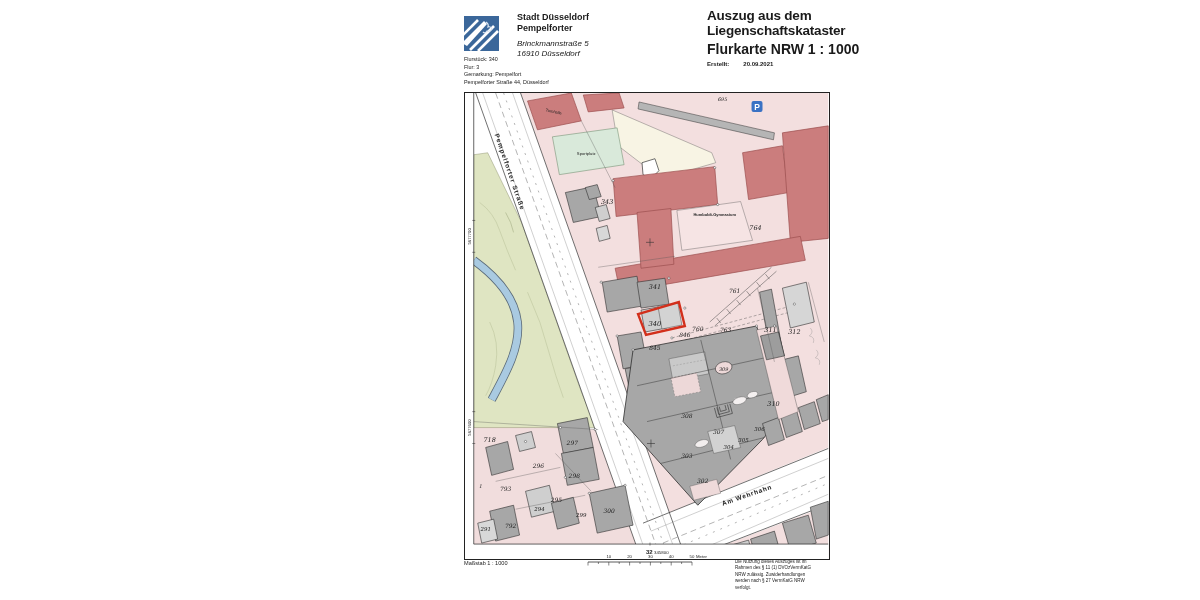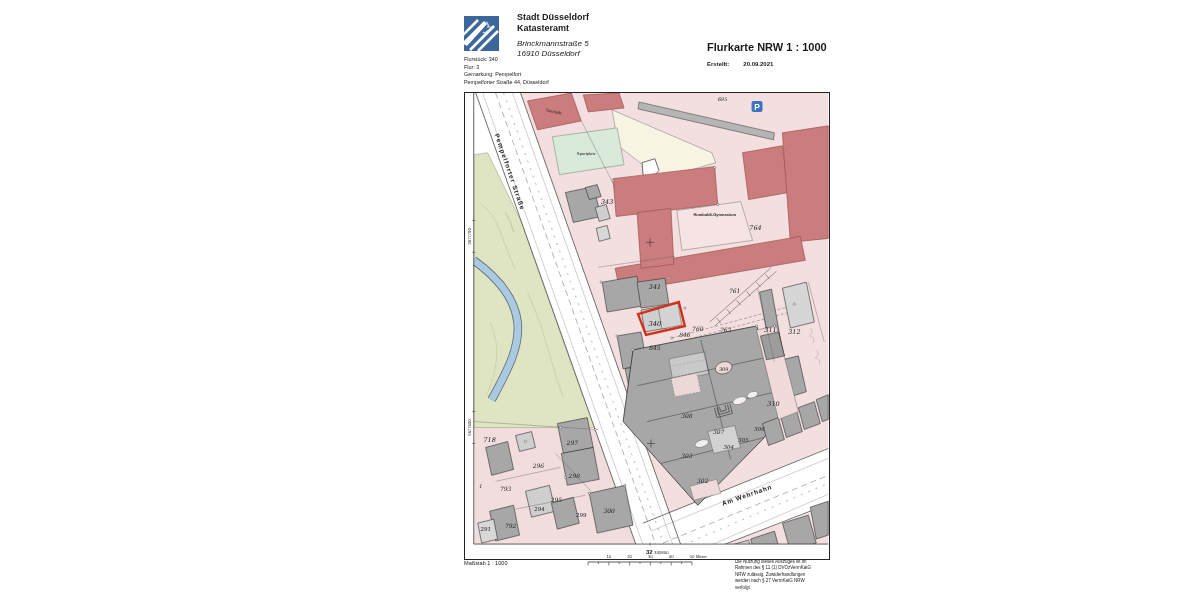--- a/index.html
+++ b/index.html
@@ -4,21 +4,21 @@
 <style>
   html,body{margin:0;padding:0;background:#fff;}
   .page{position:relative;width:1200px;height:600px;background:#ffffff;overflow:hidden;
         font-family:"Liberation Sans",sans-serif;color:#1a1a1a;margin-left:36px;}
   .abs{position:absolute;}
   
   .org{left:481px;top:12px;font-size:9px;font-weight:bold;line-height:1.22;}
   .addr{left:481px;top:39px;font-size:8px;line-height:1.2;font-style:italic;}
   .meta{left:428px;top:56px;font-size:5.4px;line-height:1.4;color:#222;}
   .title{left:671px;top:8px;font-size:13.5px;font-weight:bold;line-height:1.12;letter-spacing:-0.2px;}
-  .subtitle{left:671px;top:41px;font-size:11px;font-weight:bold;}
+  .subtitle{left:671px;top:41px;font-size:14px;font-weight:bold;}
   .created{left:671px;top:61px;font-size:6px;display:flex;}
   .created .lbl{font-weight:bold;}
   .created .dt{margin-left:14px;font-weight:bold;}
   
   .map-frame{left:428px;top:92px;width:364px;height:466px;border:1px solid #222;background:#fff;}
   
   .massstab{left:428px;top:560px;font-size:5.6px;color:#222;}
   .scalebar{left:544px;top:549px;width:150px;height:22px;}
   .legal{left:699px;top:559px;width:94px;font-size:4.5px;line-height:1.42;color:#222;}
   svg text{font-family:"Liberation Sans",sans-serif;}
@@ -36,33 +36,37 @@
       <path d="M-2,20 L14,4"></path>
       <path d="M-2,27 L20,5 l3,3 L3,30 Z" fill="#fff" stroke="none"></path>
       <path d="M6,34 L30,10"></path>
       <path d="M14,35 L34,15"></path>
     </g>
     <path d="M22,6 q3,2 2,5 q3,-1 4,2 q-2,3 -5,2 q-2,3 -4,1" fill="none" stroke="#dbe6f2" stroke-width="1.2"></path>
   </svg>
 
   <div class="abs org">
     <div>Stadt Düsseldorf</div>
-    <div>Katasteramt</div>
+    <div>Pempelforter</div>
   </div>
   <div class="abs addr">
     <div>Brinckmannstraße 5</div>
     <div>16910 Düsseldorf</div>
   </div>
   <div class="abs meta">
     <div>Flurstück: 340</div>
     <div>Flur: 3</div>
     <div>Gemarkung: Pempelfort</div>
     <div>Pempelforter Straße 44, Düsseldorf</div>
   </div>
 
+  <div class="abs title">
+    <div>Auszug aus dem</div>
+    <div>Liegenschaftskataster</div>
+  </div>
   <div class="abs subtitle">Flurkarte NRW 1 : 1000</div>
   <div class="abs created">
     <span class="lbl">Erstellt:</span>
     <span class="dt">20.09.2021</span>
   </div>
 
   <div class="abs map-frame">
     <svg id="mapsvg" width="364" height="466" viewBox="0 0 364 468">
 
       <rect x="0" y="0" width="364" height="468" fill="#ffffff"></rect>

